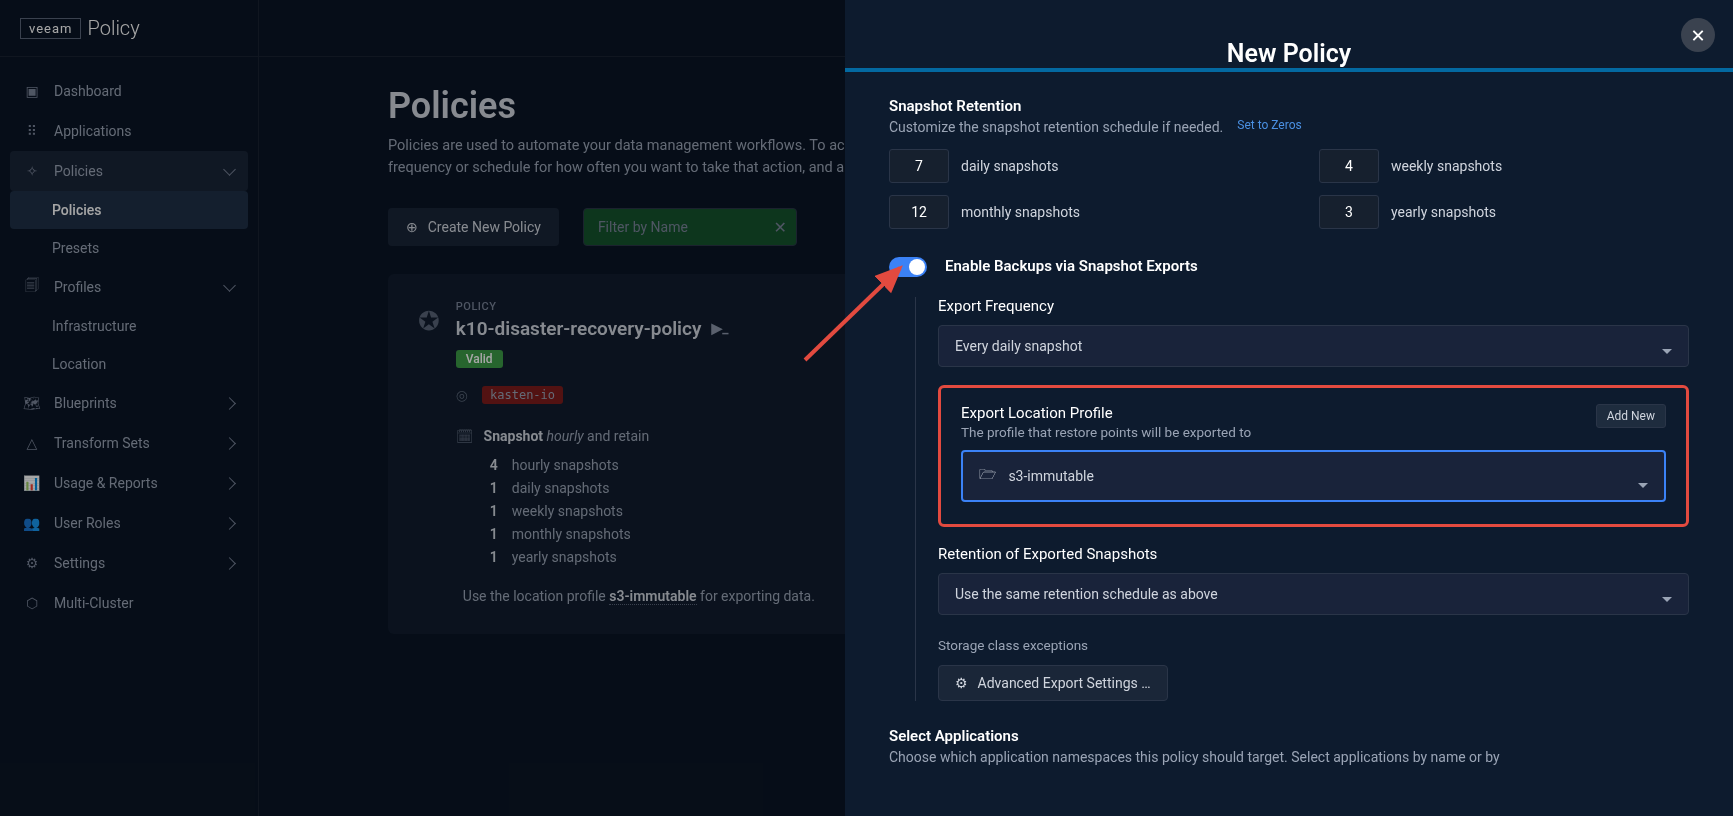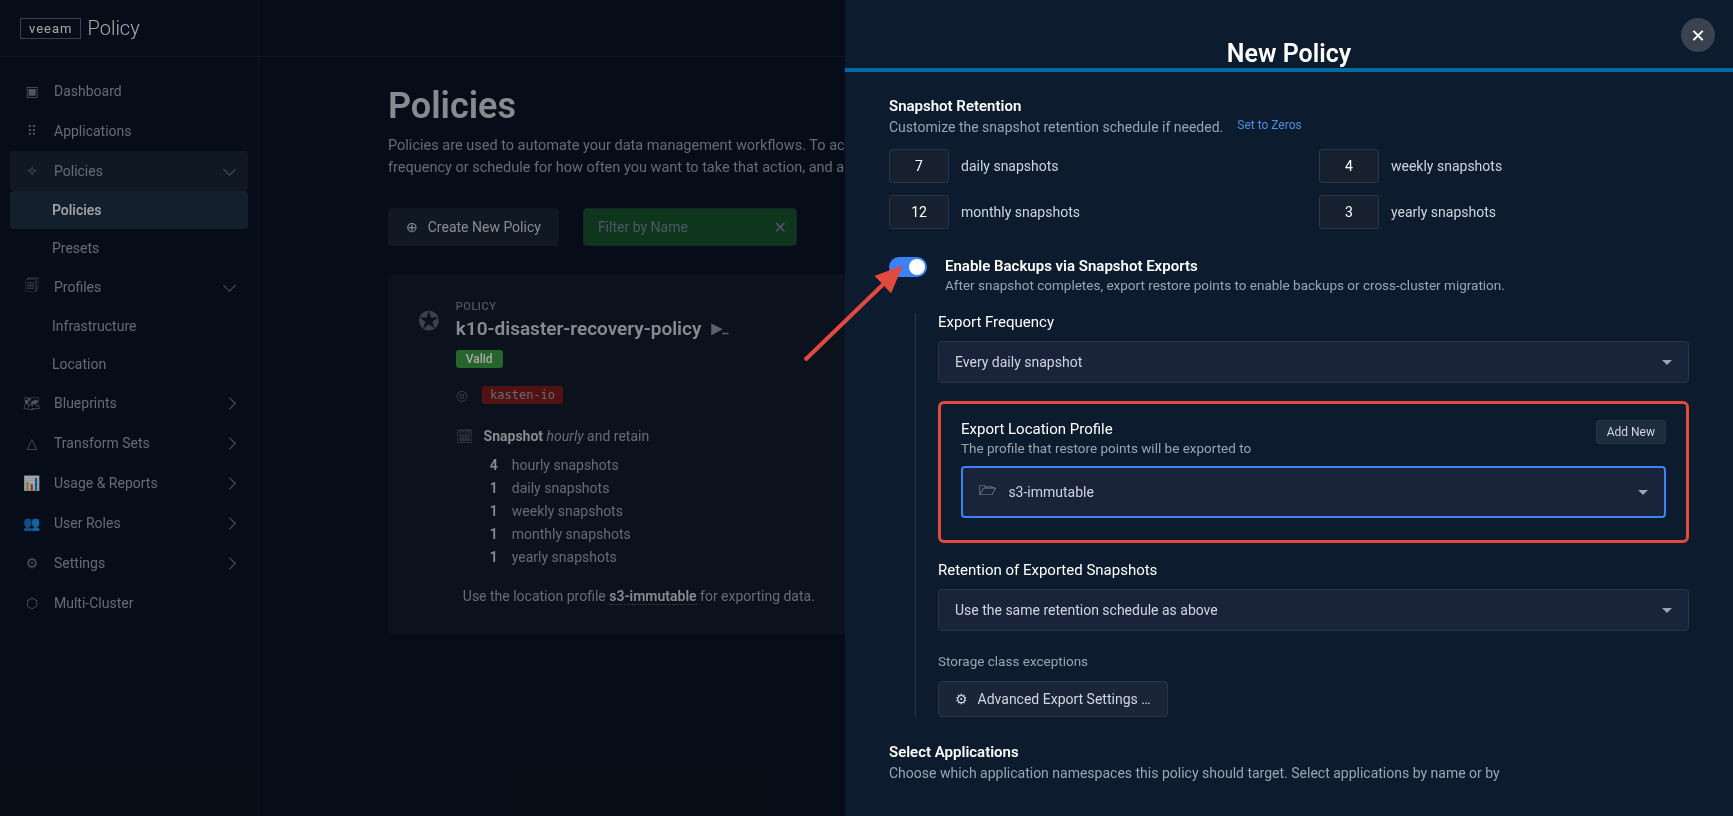--- a/index.html
+++ b/index.html
@@ -58,21 +58,21 @@
 .ret-cell span{color:#d0d5de;font-size:14px}
 .toggle-row{display:flex;gap:18px;margin-top:28px;align-items:flex-start}
 .toggle{width:38px;height:20px;background:#3b82f6;border-radius:20px;position:relative;flex-shrink:0;cursor:pointer}
 .toggle::after{content:"";position:absolute;right:2px;top:2px;width:16px;height:16px;background:#fff;border-radius:50%}
 .toggle-text .t1{color:#fff;font-size:15px;font-weight:600}
 .toggle-text .t2{color:#9aa4b5;font-size:13.5px;margin-top:2px}
 .indent-block{margin-left:26px;padding-left:0;margin-top:20px;border-left:1px solid #2a3548;padding-left:22px}
 .field-label{color:#fff;font-size:15px;font-weight:400}
 .field-sub{color:#9aa4b5;font-size:13.5px;margin-top:2px}
 .addnew{float:right;background:#1e2c3e;color:#d0d5de;font-size:12px;padding:4px 10px;border-radius:3px;border:1px solid #2a3548;cursor:pointer}
-.select-box{background:#19233a;border:1px solid #2a3548;border-radius:4px;padding:12px 16px;margin-top:10px;display:flex;align-items:center;justify-content:space-between;color:#d0d5de;font-size:14px;cursor:pointer}
+.select-box{background:#19233a;border:1px solid #2a3548;border-radius:4px;padding:12px 16px;margin-top:10px;display:flex;align-items:flex-end;justify-content:space-between;color:#d0d5de;font-size:14px;cursor:pointer}
 .select-box.primary{border:2px solid #3b82f6}
 .select-box .sel-left{display:flex;align-items:center;gap:12px}
 .select-box .caret{width:0;height:0;border-left:5px solid transparent;border-right:5px solid transparent;border-top:5px solid #9aa4b5}
 .highlight-box{border:3px solid #e24a3f;border-radius:6px;padding:16px 20px 22px;margin-top:18px}
 .btn-adv{display:inline-flex;align-items:center;gap:10px;background:#1a2638;border:1px solid #2a3548;color:#d0d5de;padding:9px 16px;border-radius:4px;font-size:14px;margin-top:12px;cursor:pointer}
 .sec-gap{height:26px}
 .sc-text{color:#9aa4b5;font-size:13.5px;margin-top:2px}
 
 
 .arrow-anno{position:absolute;left:800px;top:250px;width:120px;height:120px;z-index:20;pointer-events:none}
@@ -245,21 +245,20 @@
       <div class="ret-cell">
           <input value="3" style="">
           <span>yearly snapshots</span>
         </div>
     </div>
 
     <div class="toggle-row">
       <div class="toggle"></div>
       <div class="toggle-text">
         <div class="t1">Enable Backups via Snapshot Exports</div>
-        <div class="t2">After snapshot completes, export restore points to enable backups or cross-cluster migration.</div>
       </div>
     </div>
 
     <div class="indent-block">
       <div class="field-label">Export Frequency</div>
       <div class="select-box">
         <span>Every daily snapshot</span>
           <span class="caret"></span>
       </div>
 

